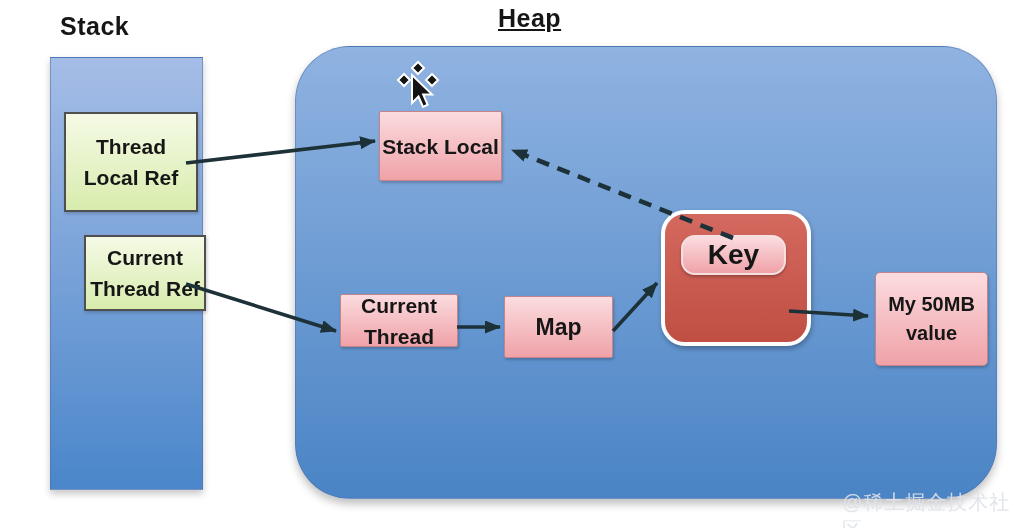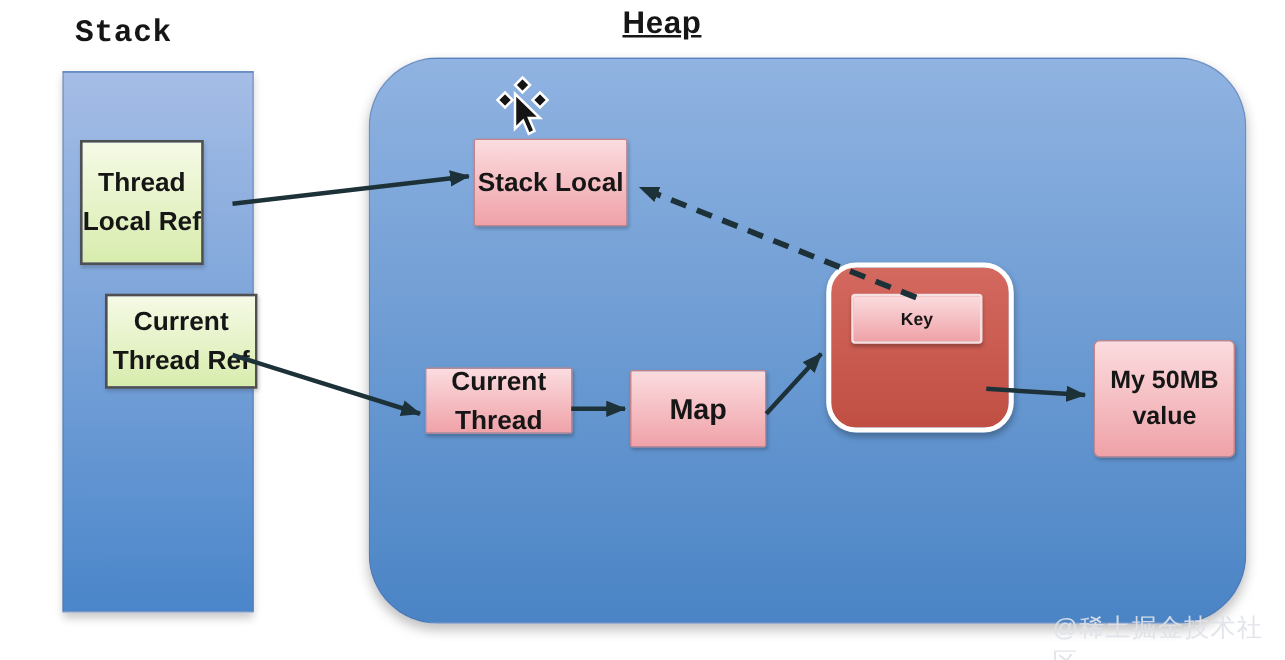--- a/index.html
+++ b/index.html
@@ -6,21 +6,21 @@
   .canvas{
     position:relative;width:1028px;height:528px;overflow:hidden;
     background:#ffffff;
     font-family:"Liberation Sans","DejaVu Sans",sans-serif;
     color:var(--text,#161616);
   }
   .region-title{
     position:absolute;font-size:25px;font-weight:bold;color:var(--text);
     letter-spacing:.5px;
   }
-  #stack-title{left:60px;top:12px;font-family:Liberation Mono, monospace;}
+  #stack-title{left:60px;top:12px;}
   #heap-title{left:498px;top:4px;text-decoration:underline;}
 
   .stack-col{
     position:absolute;left:50px;top:57px;width:151px;height:431px;
     background:linear-gradient(to bottom,var(--stack-top),var(--stack-bottom));
     border:1px solid rgba(80,110,165,.55);
     box-shadow:0 4px 7px rgba(0,0,0,.22);
   }
   .heap{
     position:absolute;left:295px;top:46px;width:700px;height:451px;
@@ -34,21 +34,21 @@
     position:absolute;display:flex;align-items:center;justify-content:center;
     text-align:center;font-weight:bold;color:var(--text);
     box-sizing:border-box;
   }
   .green{
     background:linear-gradient(to bottom,var(--green-top),var(--green-bottom));
     border:2px solid var(--green-border);
     font-size:21px;line-height:31px;
     box-shadow:1px 2px 3px rgba(0,0,0,.18);
   }
-  #node-thread-local-ref{left:64px;top:112px;width:99px;height:100px;}
+  #node-thread-local-ref{left:64px;top:112px;width:134px;height:100px;}
   #node-current-thread-ref{left:64px;top:235px;width:122px;height:76px;margin-left:20px;}
 
   .pink{
     background:linear-gradient(to bottom,var(--pink-top),var(--pink-bottom));
     border:1.5px solid var(--pink-border);
     border-radius:2px;
     font-size:21px;line-height:31px;
     box-shadow:1px 2px 3px rgba(0,0,0,.22);
   }
   #node-thread-local{left:379px;top:111px;width:123px;height:70px;}
@@ -59,21 +59,21 @@
     position:absolute;left:661px;top:210px;width:150px;height:136px;
     border-radius:24px;
     background:linear-gradient(to bottom,var(--entry-top),var(--entry-bottom));
     border:4px solid #ffffff;
     box-shadow:1px 3px 5px rgba(0,0,0,.28);
     box-sizing:border-box;
   }
   .keyval{
     background:linear-gradient(to bottom,var(--pink-top),var(--pink-bottom));
     border:2px solid var(--keyval-border);
-    border-radius:3px;font-size:14px;
+    border-radius:14px;font-size:28px;
     box-shadow:0 2px 3px rgba(0,0,0,.25);
   }
   #node-key{left:681px;top:235px;width:105px;height:40px;}
   #node-value{left:679px;top:289px;width:109px;height:40px;}
 
   .entry-label{
     position:absolute;left:664px;top:366px;width:147px;height:37px;
     background:var(--entry-label);
     border:4px solid #ffffff;border-radius:9px;
     display:flex;align-items:center;justify-content:center;

